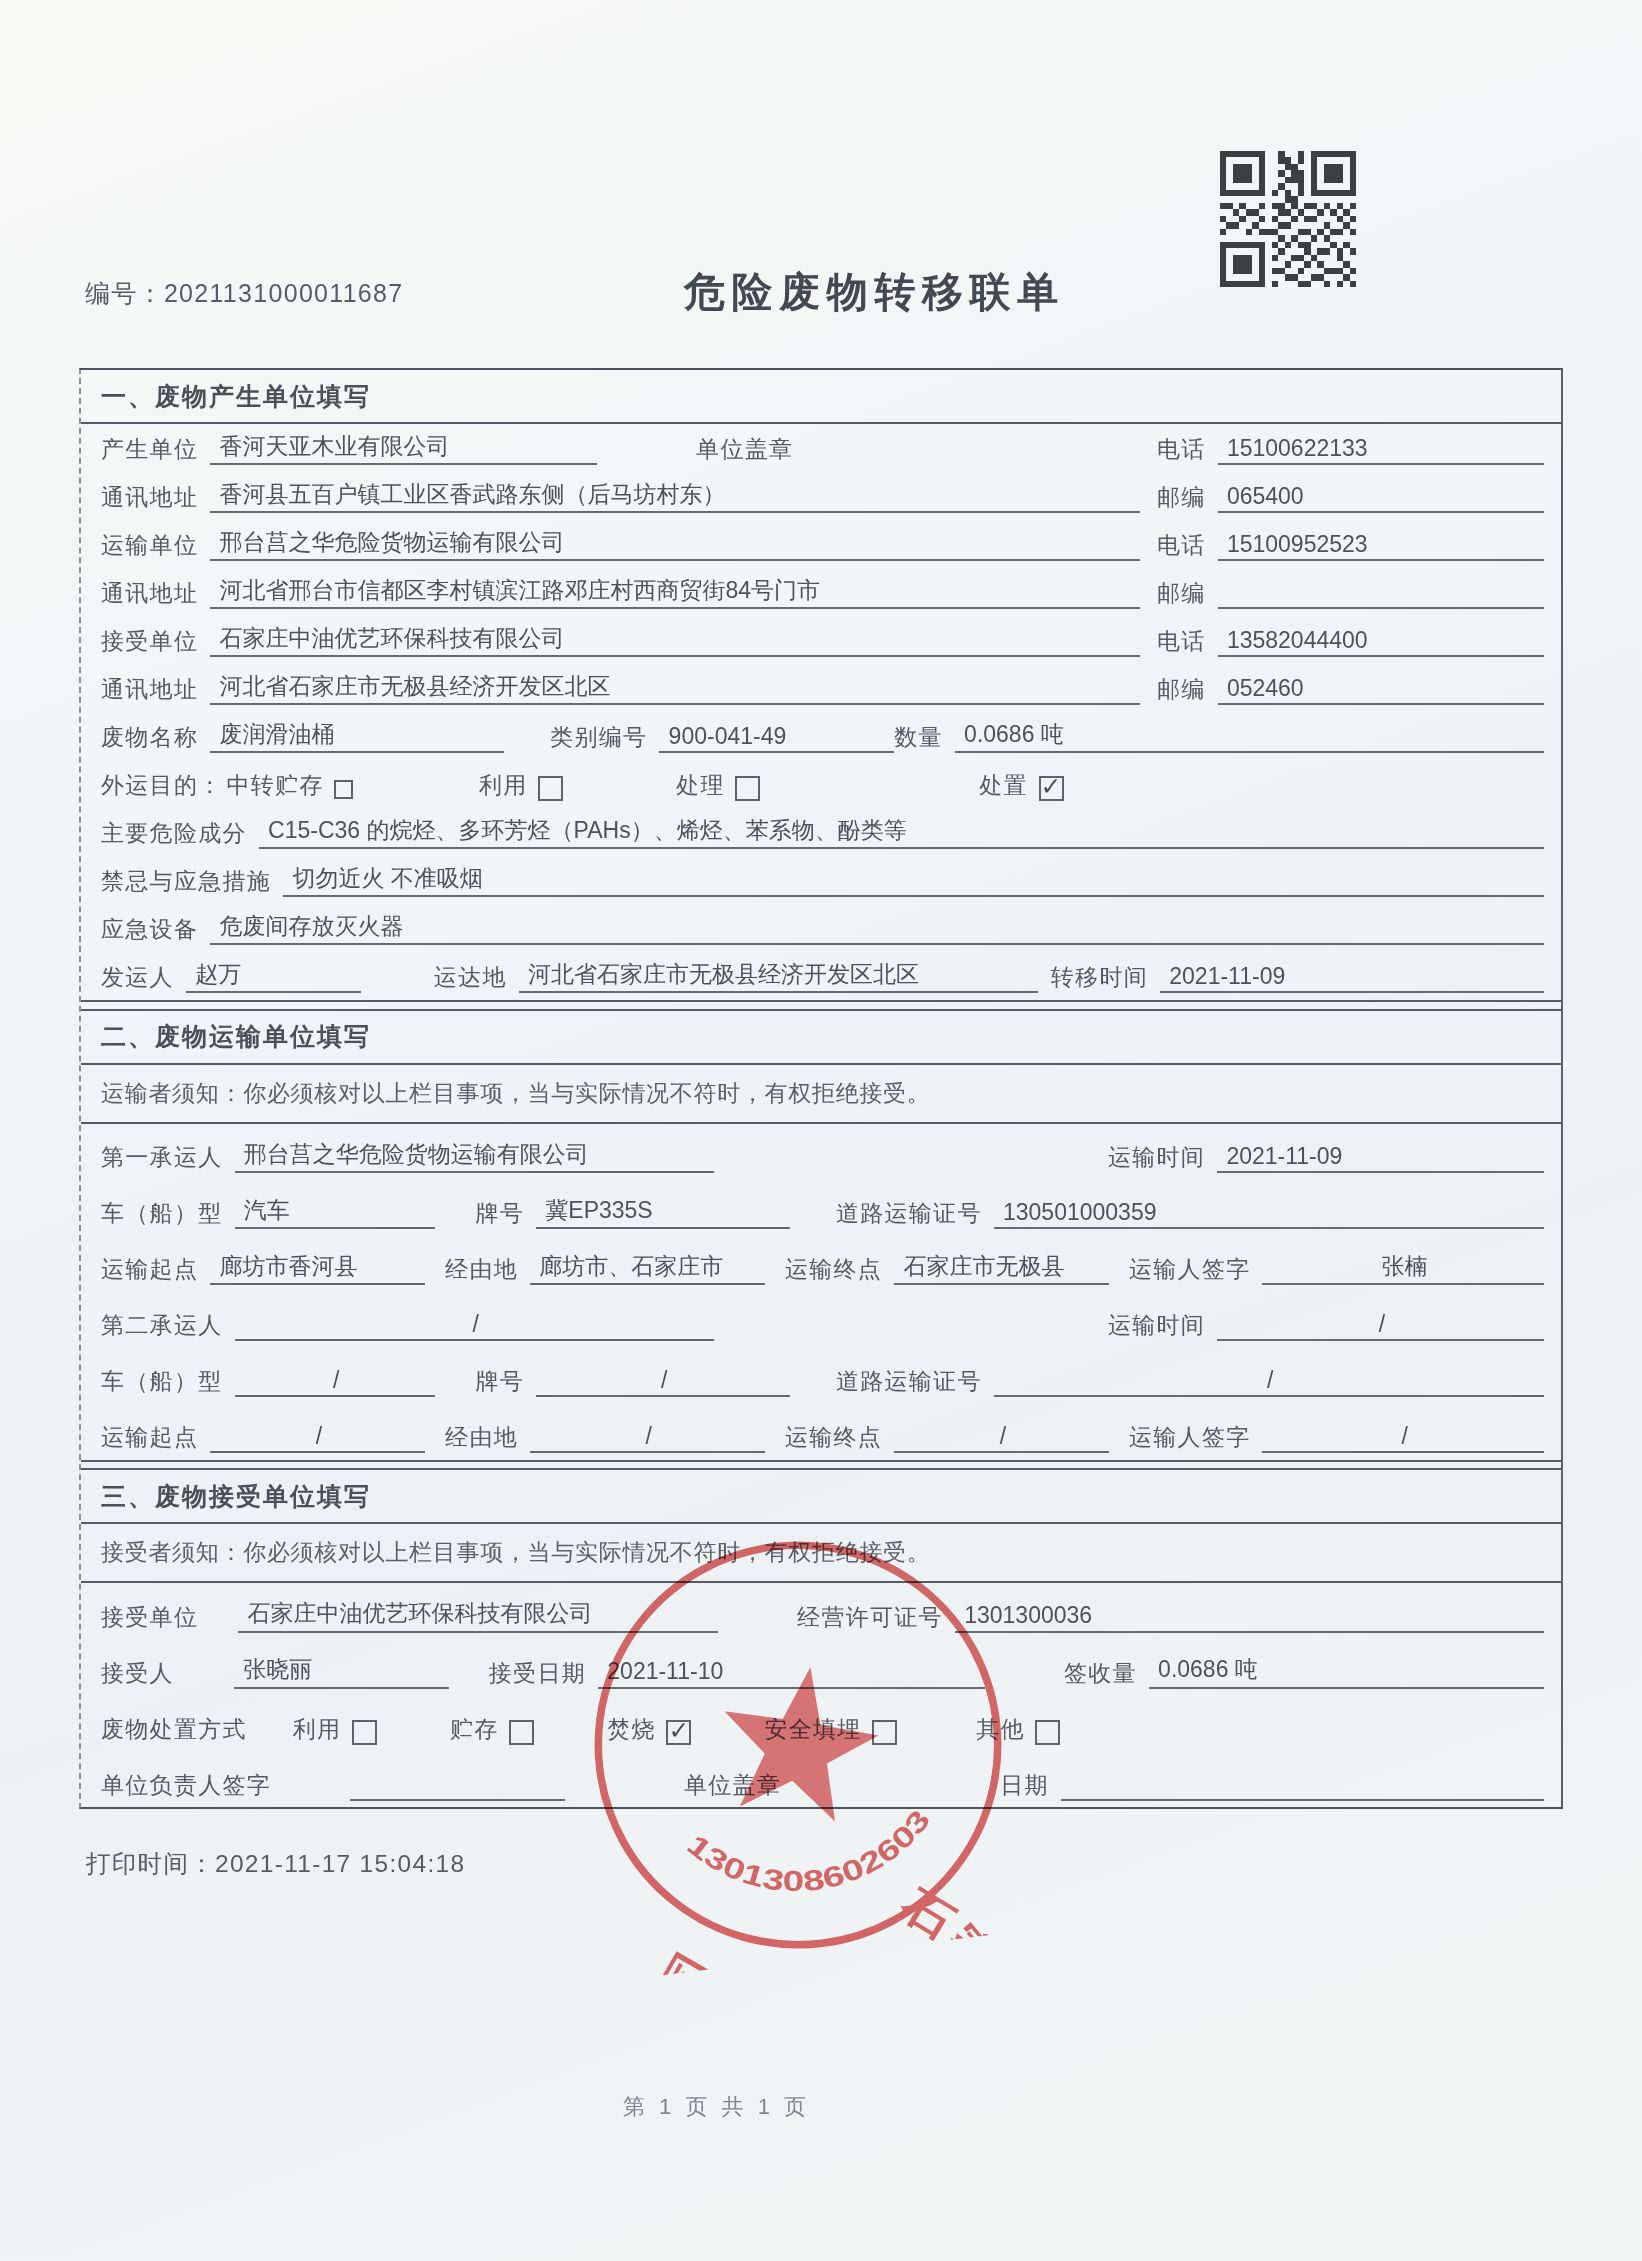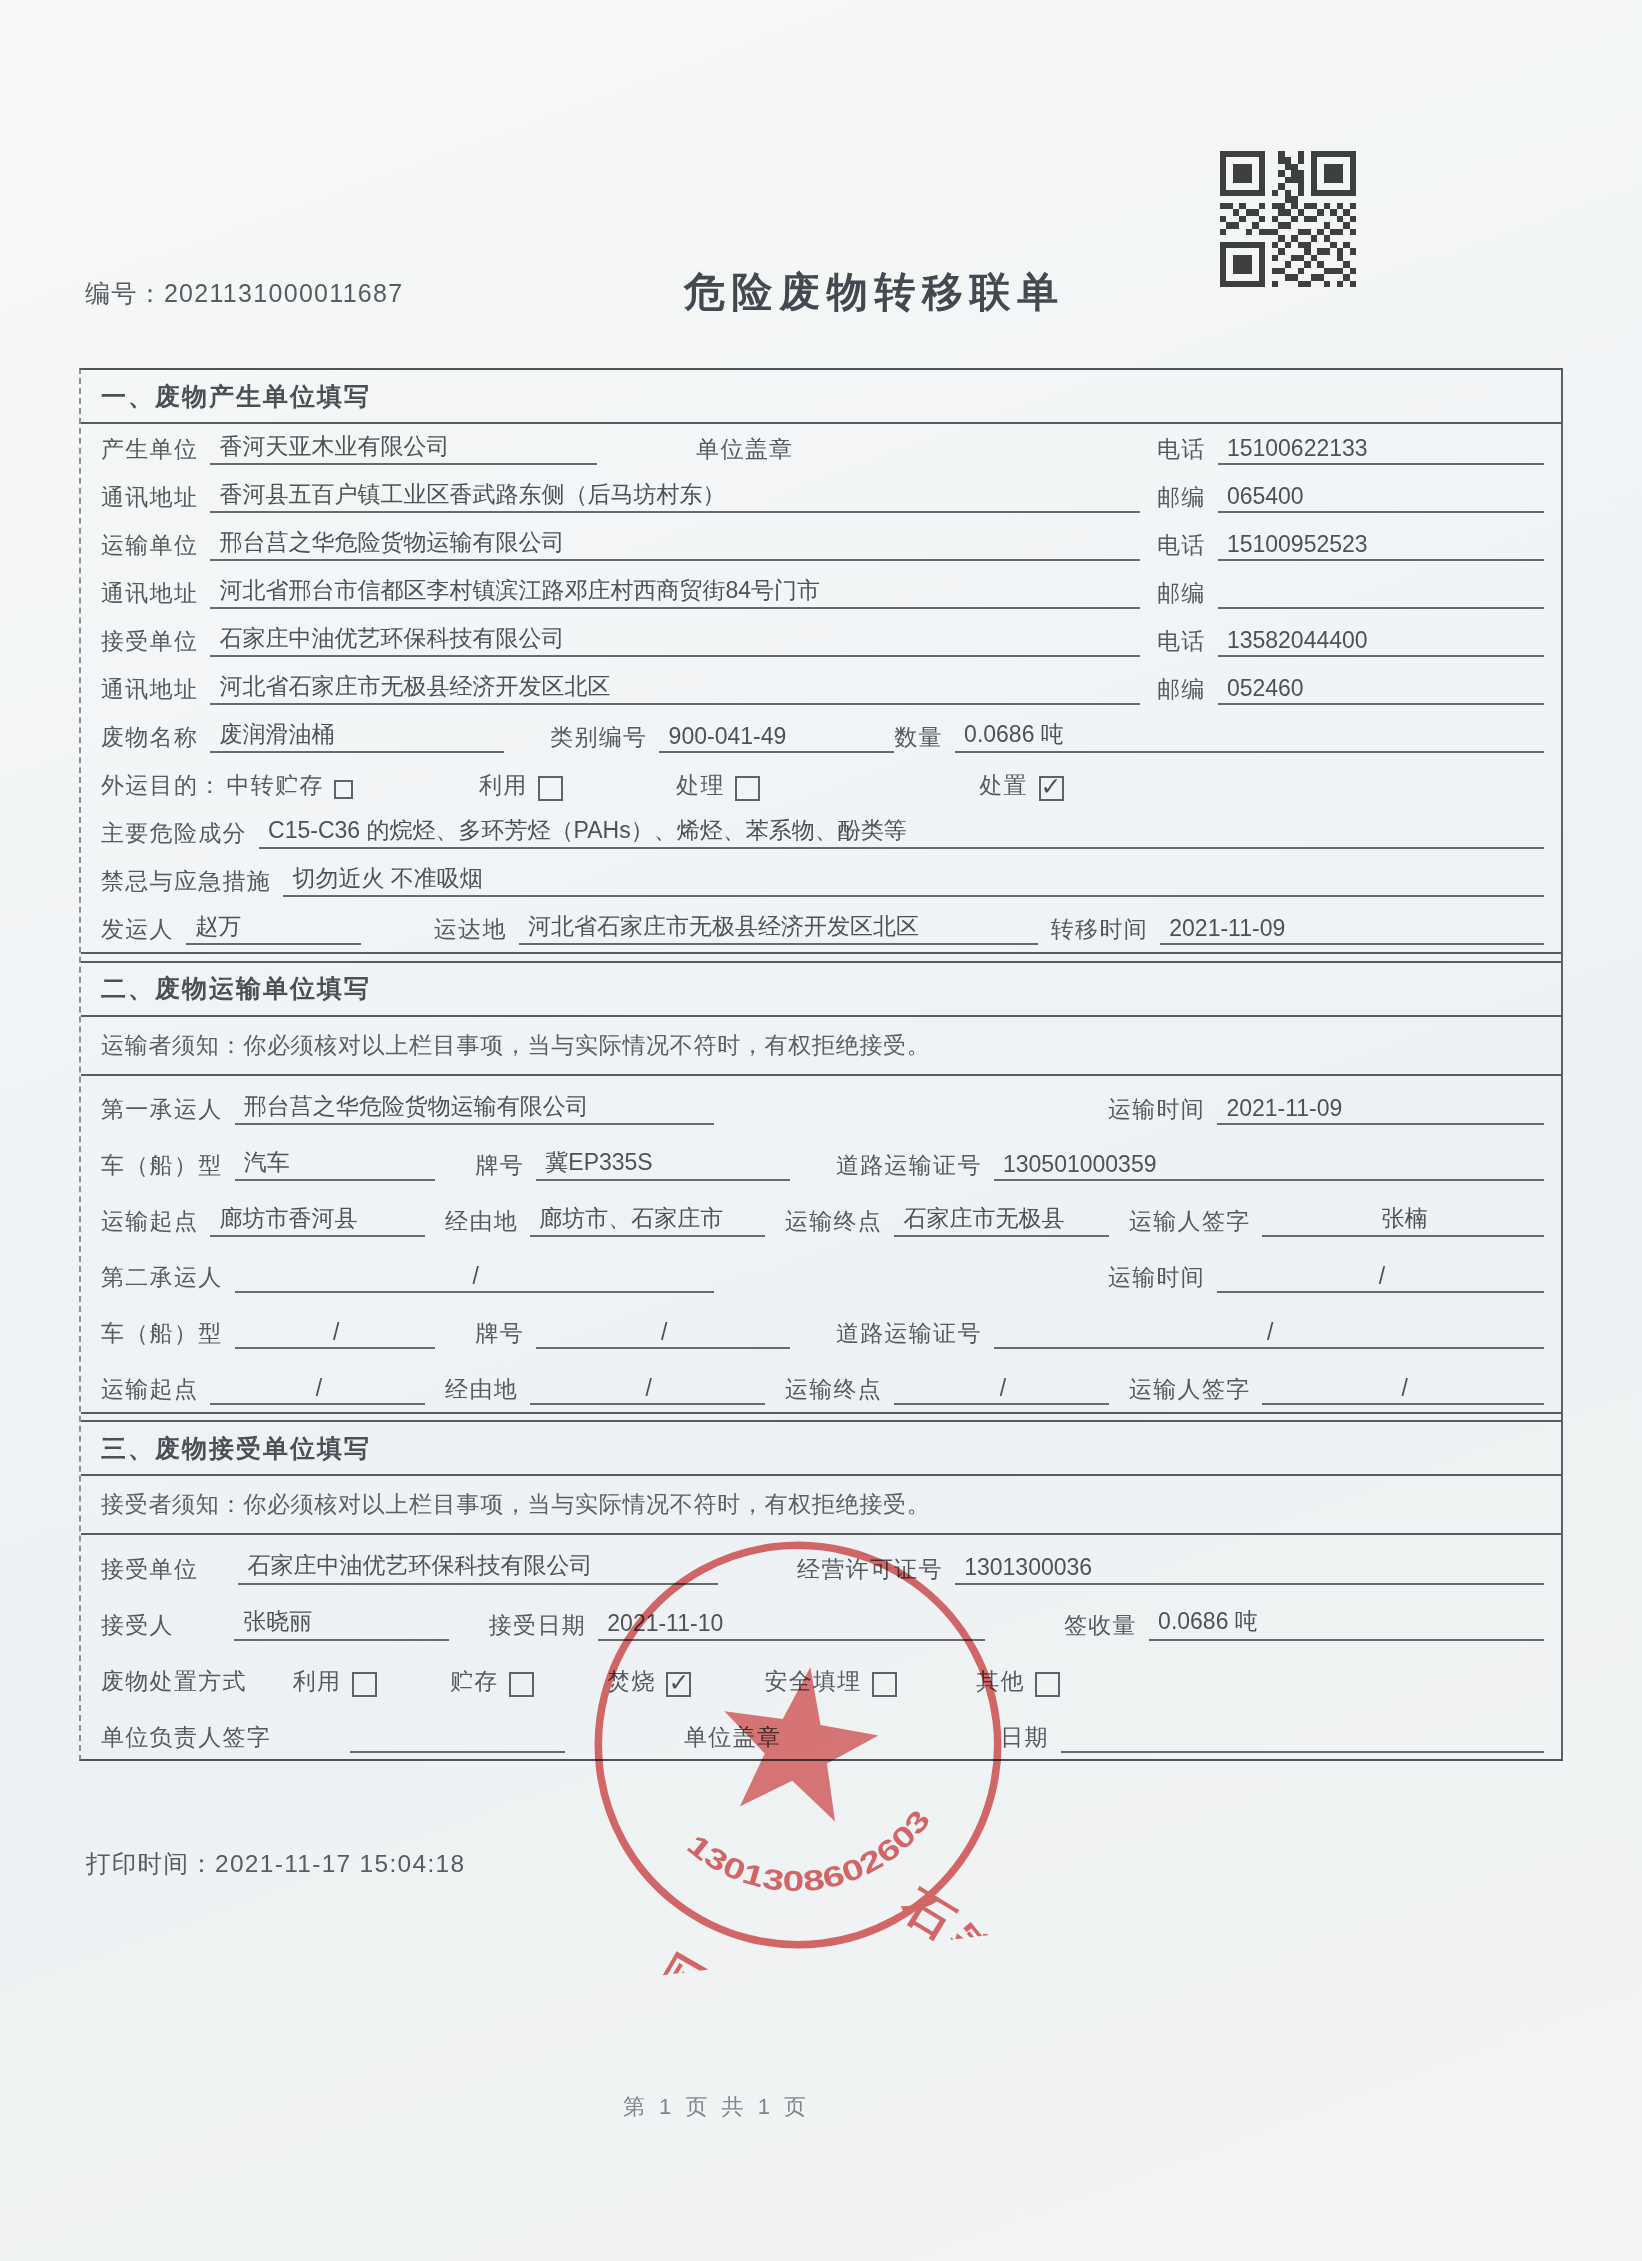--- a/index.html
+++ b/index.html
@@ -170,20 +170,24 @@
     <div class="row">
       <span class="lbl">主要危险成分</span>
       <span class="val grow">C15-C36 的烷烃、多环芳烃（PAHs）、烯烃、苯系物、酚类等</span>
     </div>
 
     <div class="row">
       <span class="lbl">禁忌与应急措施</span>
       <span class="val grow">切勿近火  不准吸烟</span>
     </div>
 
+    <div class="row">
+      <span class="lbl">应急设备</span>
+      <span class="val grow">危废间存放灭火器</span>
+    </div>
 
     <div class="row">
       <span class="lbl">发运人</span>
       <span class="val w240">赵万</span>
       <span class="lbl" style="margin-left:73px">运达地</span>
       <span class="val w760">河北省石家庄市无极县经济开发区北区</span>
       <span class="lbl" style="margin-left:13.2px">转移时间</span>
       <span class="val grow">2021-11-09</span>
     </div>
 

